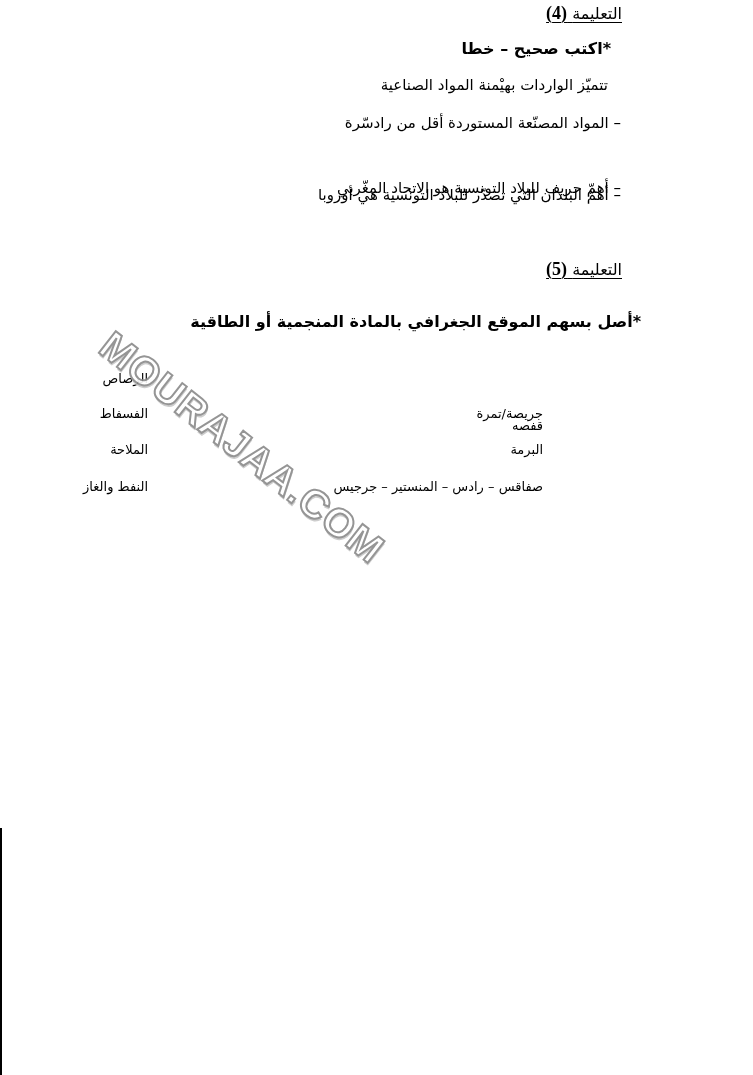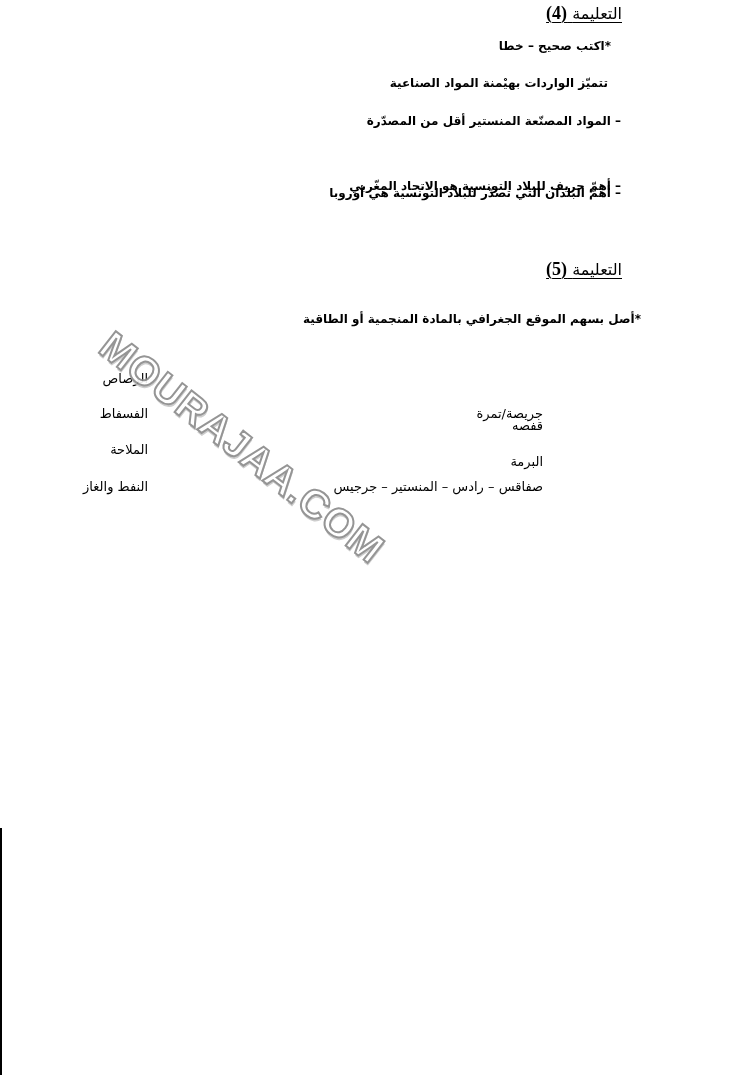--- a/index.html
+++ b/index.html
@@ -16,22 +16,22 @@
       color: #000;
     }
     .rtl { direction: rtl; unicode-bidi: embed; position: absolute; white-space: nowrap; }
     .heading {
       font-size: 16px;
       text-decoration: underline;
       text-underline-offset: 3px;
       text-align: center;
     }
     .heading .num { font-family: "Liberation Serif", serif; font-weight: bold; font-size: 18px; }
-    .instruction { font-size: 12px; font-weight: bold; }
-    .line { font-size: 12px; font-weight: bold; }
+    .instruction { font-size: 16px; font-weight: bold; }
+    .line { font-size: 15px; }
     .match { font-size: 13px; }
     .watermark {
       position: absolute;
       left: 105px;
       top: 318px;
       font-family: "Liberation Sans", sans-serif;
       font-weight: bold;
       font-size: 40px;
       letter-spacing: 1px;
       color: #ffffff;
@@ -55,34 +55,34 @@
 <body>
 
 <div class="rtl heading" style="right:131px; top:3px;">
   <span>التعليمة</span>
   <span class="num">(4)</span>
 </div>
 
 <div class="rtl instruction" style="right:142px; top:39px;">*اكتب صحيح – خطا</div>
 
 <div class="rtl line" style="right:145px; top:76px;">تتميّز الواردات بهيْمنة المواد الصناعية</div>
-<div class="rtl line" style="right:132px; top:114px;">– المواد المصنّعة المنستير أقل من المصدّرة</div>
+<div class="rtl line" style="right:132px; top:114px;">– المواد المصنّعة المستوردة أقل من رادسّرة</div>
 <div class="rtl line" style="right:132px; top:150px;margin-top:29px;">– أهمّ حريف للبلاد التونسية هو الاتحاد المغّربي</div>
 <div class="rtl line" style="right:132px; top:186px;">– أهمّ البلدان التي تصدّر للبلاد التونسية هي أوروبا</div>
 
 <div class="rtl heading" style="right:131px; top:259px;">
   <span>التعليمة</span>
   <span class="num">(5)</span>
 </div>
 
 <div class="rtl instruction" style="right:112px; top:312px;">*أصل بسهم الموقع الجغرافي بالمادة المنجمية أو الطاقية</div>
 
 <div class="rtl match" style="right:210px; top:371px;margin-top:47px;">قفصه</div>
 <div class="rtl match" style="right:210px; top:406px;">جريصة/تمرة</div>
-<div class="rtl match" style="right:210px; top:442px;margin-top:12px;">البرمة</div>
+<div class="rtl match" style="right:210px; top:442px;">البرمة</div>
 <div class="rtl match" style="right:210px; top:479px;text-align:center;">صفاقس – رادس – المنستير – جرجيس</div>
 
 <div class="rtl match" style="right:605px; top:371px;">الرصاص</div>
 <div class="rtl match" style="right:605px; top:406px;">الفسفاط</div>
 <div class="rtl match" style="right:605px; top:442px;text-align:center;">الملاحة</div>
 <div class="rtl match" style="right:605px; top:479px;">النفط والغاز</div>
 
 <div class="watermark">MOURAJAA.COM</div>
 
 <div class="left-border"></div>

